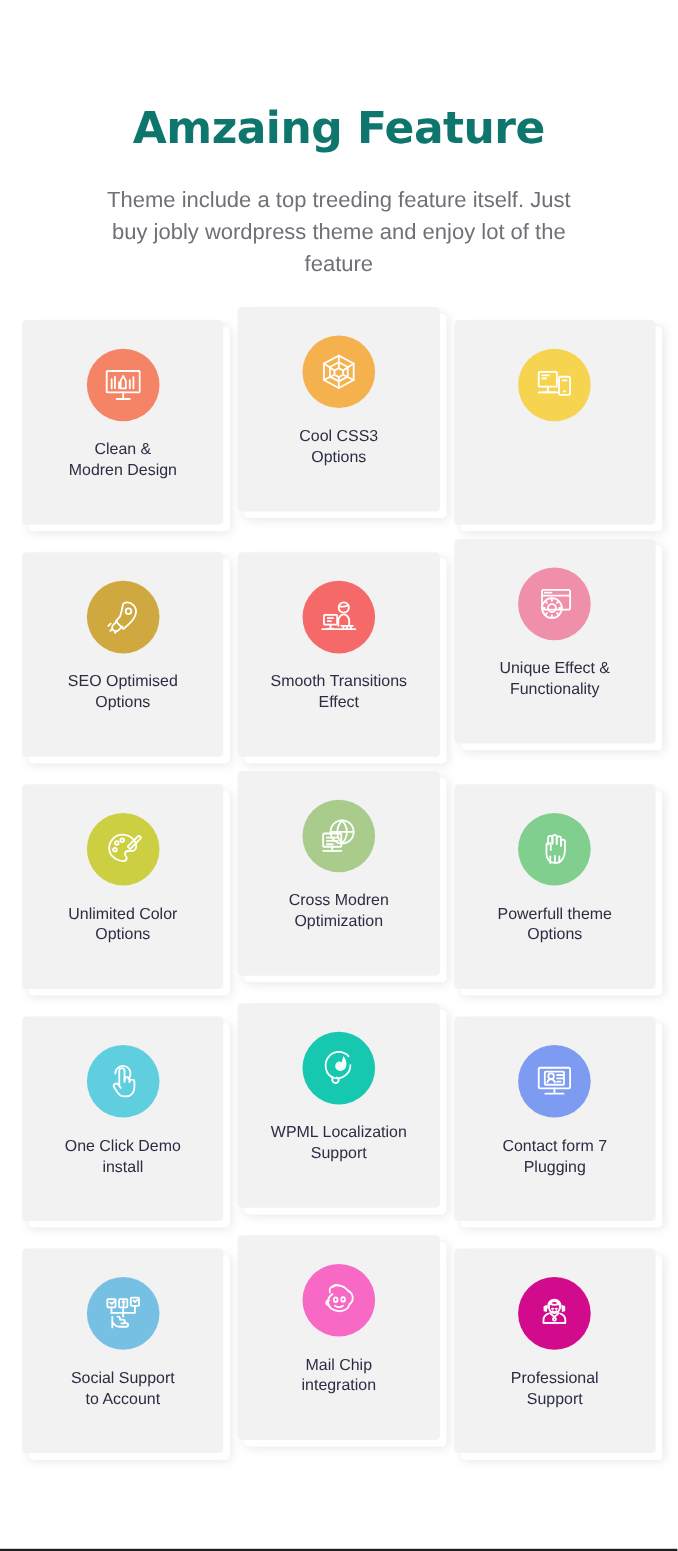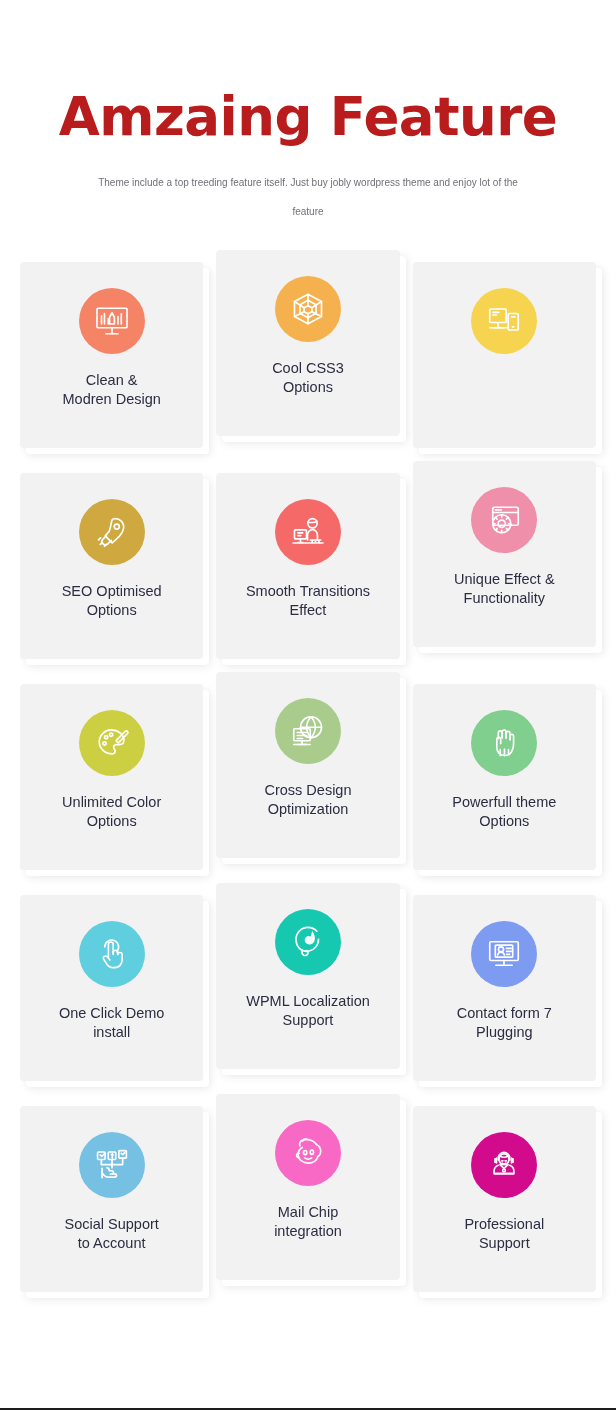--- a/index.html
+++ b/index.html
@@ -19,32 +19,32 @@
     background: #ffffff;
   }
 
   
   .header {
     padding-top: 92px;
     text-align: center;
   }
 
   .page-title {
-    font-size: 53px;
+    font-size: 40px;
     line-height: 50px;
     font-weight: 700;
-    color: #b91c1c;
+    color: #0f766e;
     letter-spacing: -0.5px;
     font-family: "DejaVu Sans", sans-serif;
   }
 
   .page-subtitle {
     margin: 26px auto 0;
     width: 430px;
-    font-size: 10px;
+    font-size: 20px;
     line-height: 29px;
     color: #6e7076;
     font-family: "Liberation Sans", sans-serif;
   }
 
   
   .feature-grid {
     position: relative;
     margin-top: 36px;
     padding: 0 20px;
@@ -212,21 +212,21 @@
         <div class="icon-circle" style="background: rgb(169, 204, 141);">
           <svg viewBox="0 0 24 24" fill="none" stroke="#fff" stroke-width="1.1" stroke-linecap="round" stroke-linejoin="round">
             <circle cx="14" cy="9.5" r="7"></circle>
             <path d="M7 9.5h14M14 2.5c2 2.3 2.9 4.6 2.9 7s-.9 4.7-2.9 7M14 2.5c-2 2.3-2.9 4.6-2.9 7s.9 4.7 2.9 7"></path>
             <rect x="2.5" y="10.5" width="11" height="8" rx="0.6" fill="none"></rect>
             <path d="M5 21h6M8 18.5V21"></path>
             <path d="M2.5 21h11"></path>
             <path d="M4.8 13h6.4M4.8 15h6.4M4.8 17h3.6"></path>
           </svg>
         </div>
-        <div class="card-title">Cross Design
+        <div class="card-title">Cross Modren
 Optimization</div>
       </div>
       <div class="feature-card">
         <div class="icon-circle" style="background: rgb(128, 207, 142);">
           <svg viewBox="0 0 24 24" fill="none" stroke="#fff" stroke-width="1.1" stroke-linecap="round" stroke-linejoin="round">
             <path d="M8.2 9.1V5.3c0-.8.6-1.4 1.3-1.4s1.3.6 1.3 1.4v3.3"></path>
             <path d="M10.8 8.6V4.7c0-.8.6-1.4 1.3-1.4s1.3.6 1.3 1.4v3.9"></path>
             <path d="M13.4 8.8V5.6c0-.8.6-1.4 1.3-1.4s1.3.6 1.3 1.4v4.2"></path>
             <path d="M16 9.9V7.6c0-.8.5-1.4 1.2-1.4s1.2.6 1.2 1.4v4.9c0 4.2-2 7.8-5.4 7.8h-.8c-3 0-5-2.3-5-5.4V9.6c0-.8.6-1.4 1.3-1.4s1.3.6 1.3 1.4v2.9"></path>
             <path d="M9.5 20.4v-4.1M12.3 20.4v-4.4M15 20v-3.7"></path>

